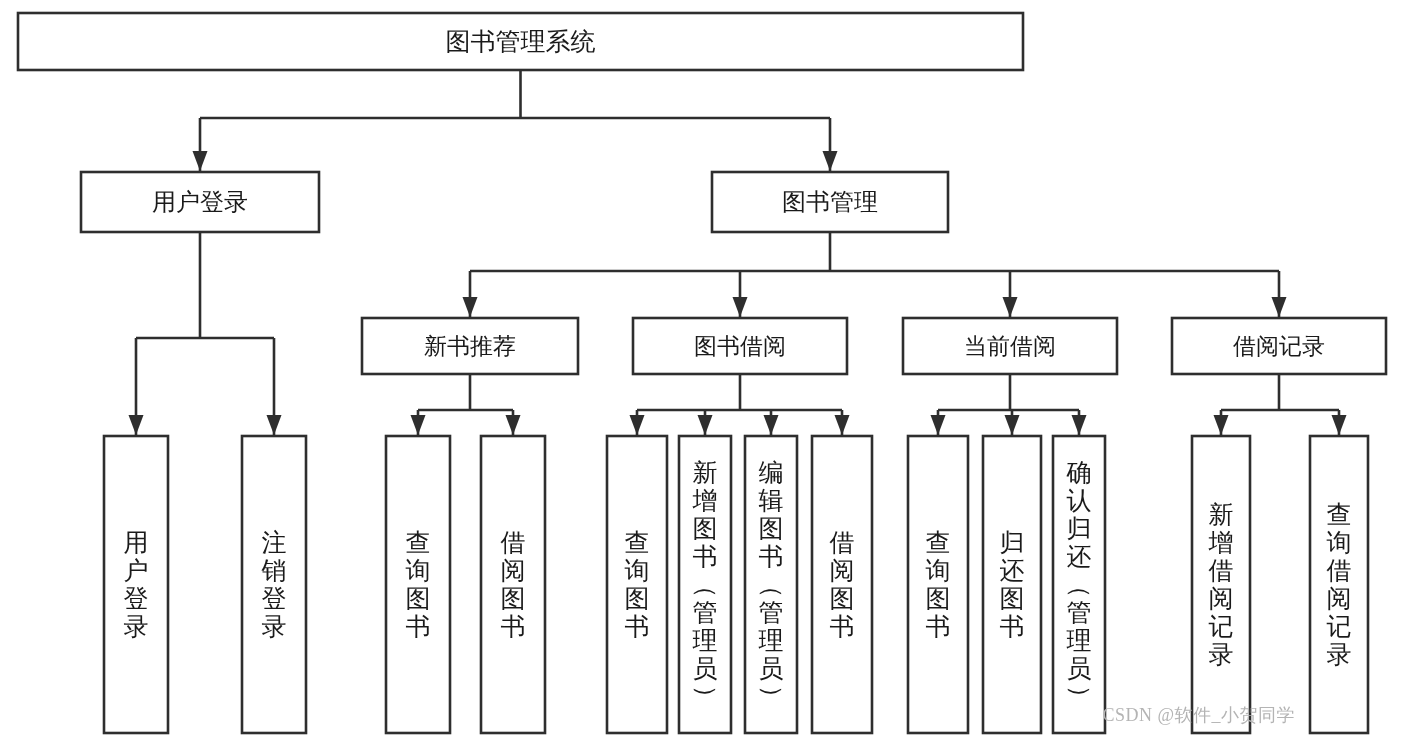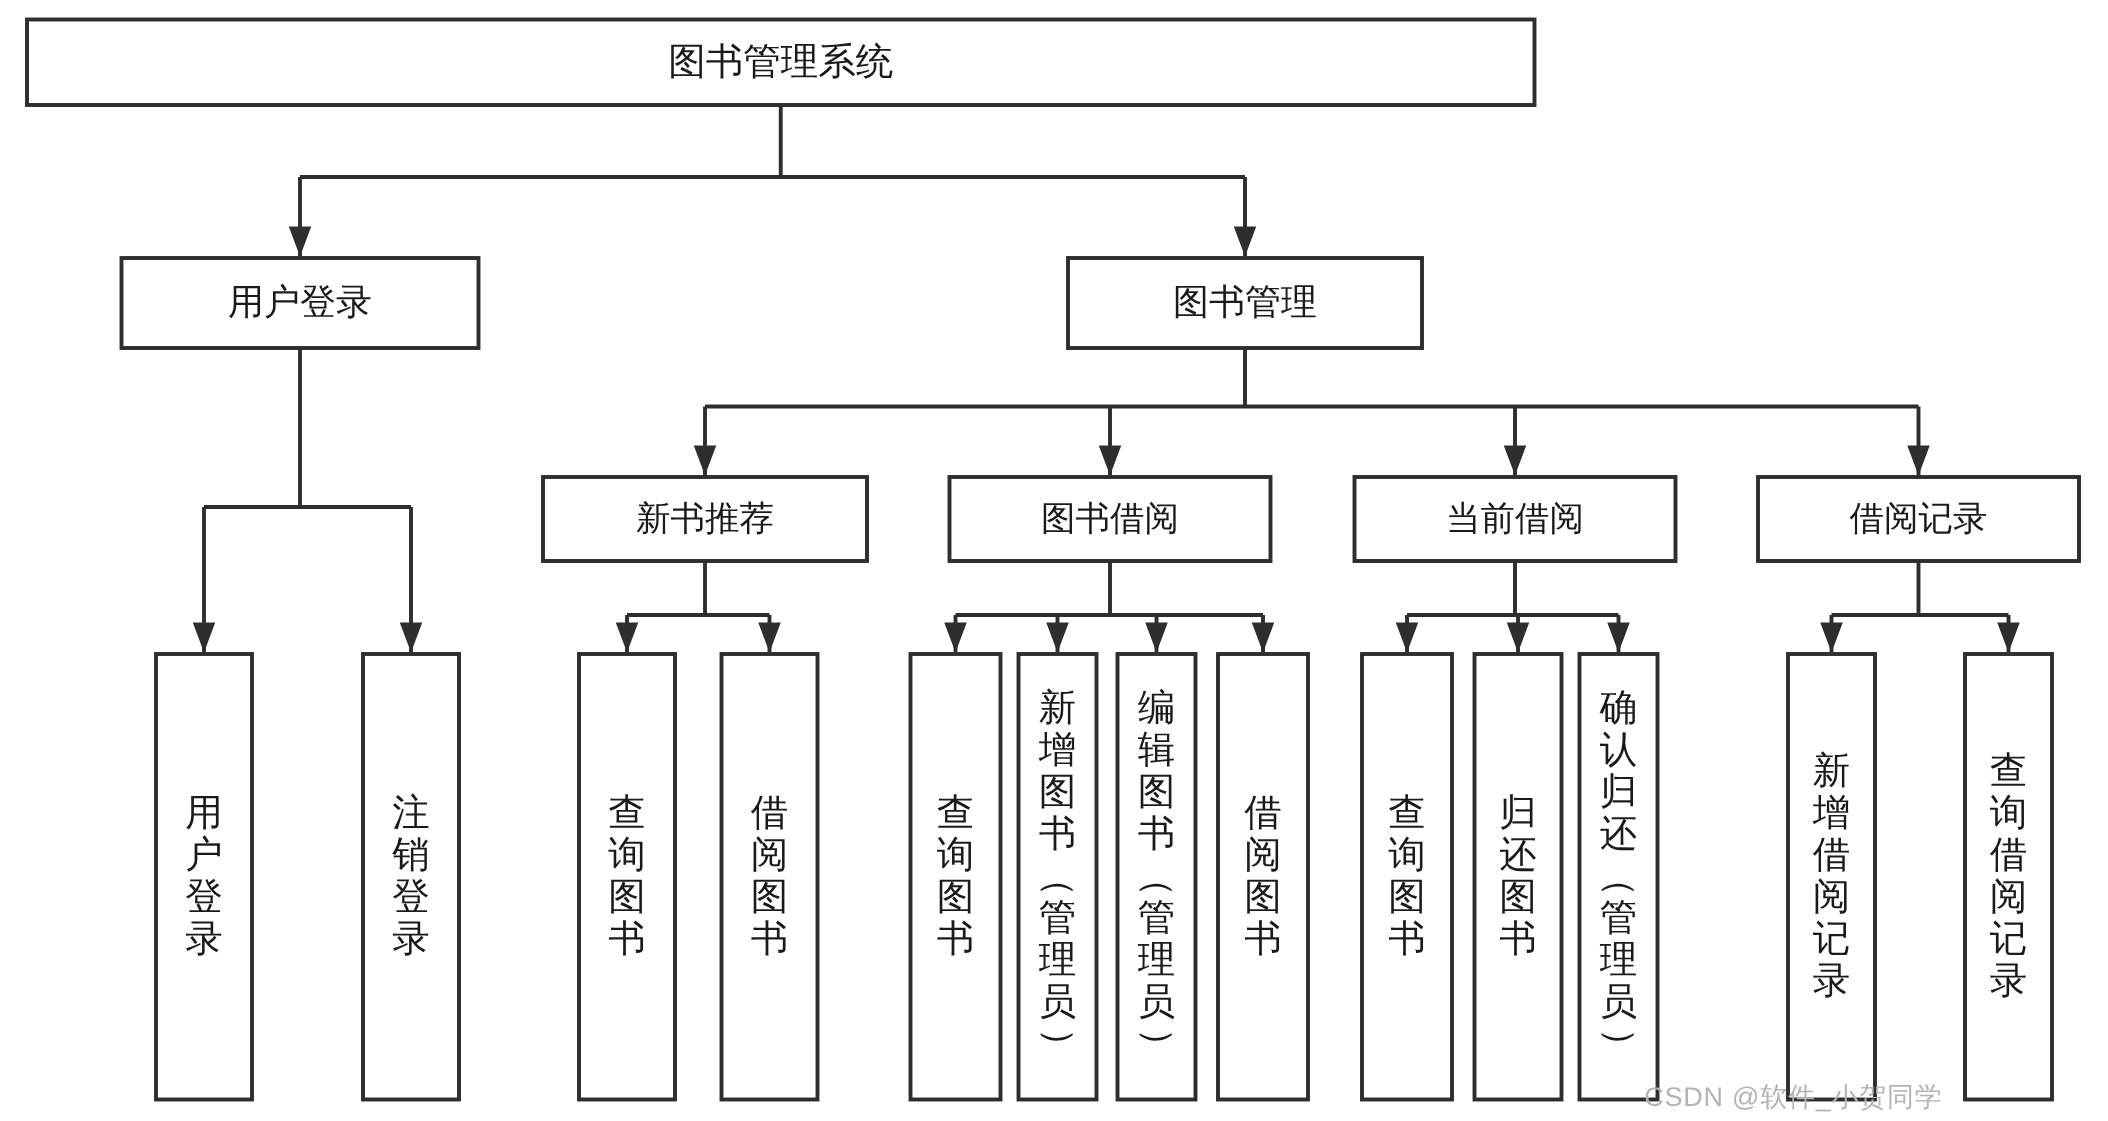--- a/index.html
+++ b/index.html
@@ -46,22 +46,22 @@
     font-family: "DejaVu Sans", "Liberation Sans", sans-serif;
     dominant-baseline: middle;
   }
   text.level0-label { font-size: 25px; }
   text.level1-label { font-size: 24px; }
   text.level2-label { font-size: 23px; }
   text.leaf-char   { font-size: 25px; }
   .watermark-text {
     position: absolute;
     right: 8px;
-    bottom: 4px;
-    font-family: Liberation Sans, sans-serif;
+    bottom: 20px;
+    font-family: Liberation Serif, serif;
     font-size: 18px;
     color: #b4b4b4;
     letter-spacing: 0.5px;
     white-space: nowrap;
     user-select: none;
   }
 </style>
 </head>
 <body>
 

